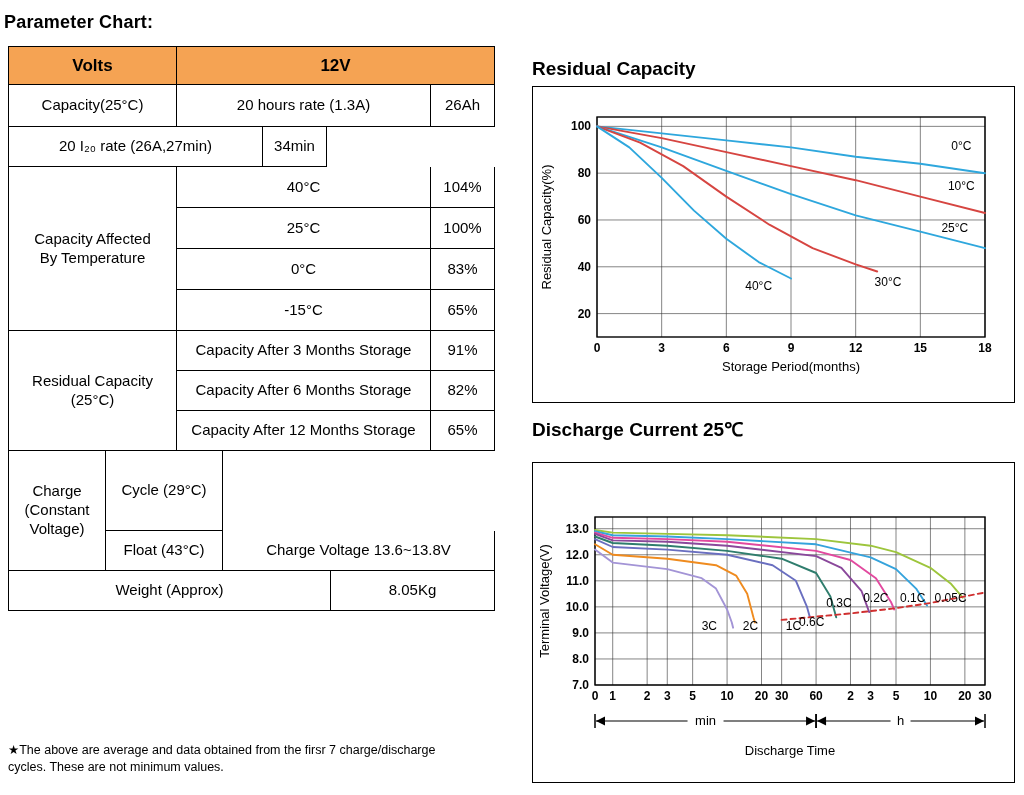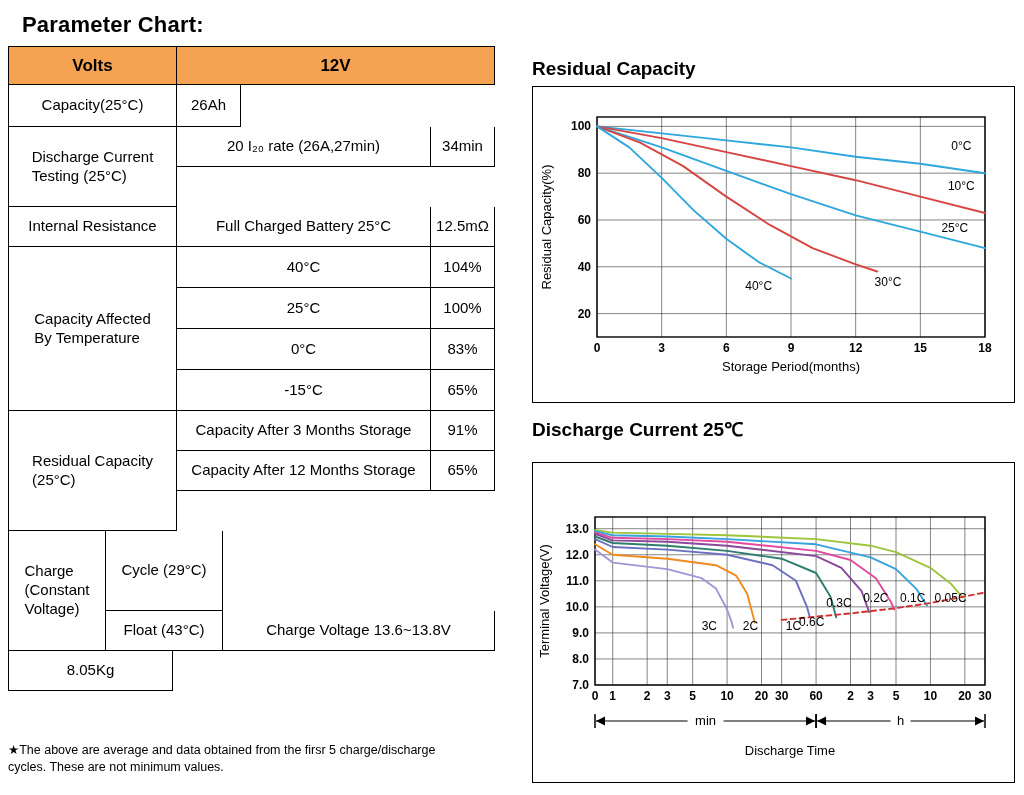--- a/index.html
+++ b/index.html
@@ -1,23 +1,23 @@
 <!DOCTYPE html>
 <html style="--header-bg: #f5a353;"><head>
 <meta charset="utf-8">
 <style>
   html,body{margin:0;padding:0}
   body{width:1024px;height:795px;position:relative;background:#fff;color:#000;
        font-family:"Liberation Sans",sans-serif}
-  .h1{position:absolute;left:22px;top:12px;font-size:22px;font-weight:bold;letter-spacing:.2px}
+  .h1{position:absolute;left:4px;top:12px;font-size:18px;font-weight:bold;letter-spacing:.2px}
   .tbl{position:absolute;left:8px;top:46px;border-top:1.6px solid #000;border-left:1.6px solid #000}
   .row{display:flex}
   .col{display:flex;flex-direction:column}
   .c{box-sizing:border-box;border-right:1.6px solid #000;border-bottom:1.6px solid #000;
-     display:flex;align-items:center;justify-content:center;text-align:left;
+     display:flex;align-items:center;justify-content:center;text-align:center;
      white-space:pre-line;font-size:15px;line-height:1.25;padding:0 2px}
   .hd{background:var(--header-bg,#f5a353);font-weight:bold;font-size:17px}
   .foot{position:absolute;left:8px;top:742px;width:500px;font-size:12.5px;line-height:1.32;white-space:pre-line}
   .ctitle{position:absolute;font-size:19px;font-weight:bold}
   .cbox{position:absolute;border:1.6px solid #000;background:#fff}
   .cbox svg{display:block}
   svg text{font-family:"Liberation Sans",sans-serif;fill:#000}
 </style>
 </head>
 <body>
@@ -26,39 +26,33 @@
 
 <div class="tbl">
 
   <div class="row">
     <div class="c hd" style="width:168px;height:38px">Volts</div>
     <div class="c hd" style="width:318px;height:38px">12V</div>
   </div>
 
   <div class="row">
     <div class="c" style="width:168px;height:42px">Capacity(25°C)</div>
+    <div class="c" style="width:254px;height:42px">20 hours rate (1.3A)</div>
     <div class="c" style="width:64px;height:42px">26Ah</div>
   </div>
 
   <div class="row">
-    <div class="c" style="width:168px;height:80px">Discharge Current
-Testing (25°C)</div>
     <div class="col">
       <div class="row">
         <div class="c" style="width:254px;height:40px">20 I₂₀ rate (26A,27min)</div>
         <div class="c" style="width:64px;height:40px">34min</div>
       </div>
     </div>
   </div>
 
-  <div class="row">
-    <div class="c" style="width:168px;height:40px">Internal Resistance</div>
-    <div class="c" style="width:254px;height:40px">Full Charged Battery 25°C</div>
-    <div class="c" style="width:64px;height:40px">12.5mΩ</div>
-  </div>
 
 
   <div class="row">
     <div class="c" style="width:168px;height:164px">Capacity Affected
 By Temperature</div>
     <div class="col">
       <div class="row">
         <div class="c" style="width:254px;height:41px">40°C</div>
         <div class="c" style="width:64px;height:41px">104%</div>
       </div>
@@ -77,20 +71,24 @@
     </div>
   </div>
 
   <div class="row">
     <div class="c" style="width:168px;height:120px">Residual Capacity
 (25°C)</div>
     <div class="col">
       <div class="row">
         <div class="c" style="width:254px;height:40px">Capacity After 3 Months Storage</div>
         <div class="c" style="width:64px;height:40px">91%</div>
+      </div>
+      <div class="row">
+        <div class="c" style="width:254px;height:40px">Capacity After 6 Months Storage</div>
+        <div class="c" style="width:64px;height:40px">82%</div>
       </div>
       <div class="row">
         <div class="c" style="width:254px;height:40px">Capacity After 12 Months Storage</div>
         <div class="c" style="width:64px;height:40px">65%</div>
       </div>
     </div>
   </div>
 
   <div class="row">
     <div class="c" style="width:97px;height:120px">Charge
@@ -101,25 +99,26 @@
         <div class="c" style="width:117px;height:80px">Cycle (29°C)</div>
       </div>
       <div class="row">
         <div class="c" style="width:117px;height:40px">Float (43°C)</div>
         <div class="c" style="width:272px;height:40px">Charge Voltage 13.6~13.8V</div>
       </div>
     </div>
   </div>
 
   <div class="row">
+    <div class="c" style="width:322px;height:40px">Weight (Approx)</div>
     <div class="c" style="width:164px;height:40px">8.05Kg</div>
   </div>
 </div>
 
-<div class="foot">★The above are average and data obtained from the firsr 5 charge/discharge
+<div class="foot">★The above are average and data obtained from the firsr 7 charge/discharge
 cycles. These are not minimum values.</div>
 
 <div class="ctitle" style="left:532px;top:58px">Residual Capacity</div>
 <div class="cbox" style="left:532px;top:86px;width:481px;height:315px">
   <svg id="res-svg" width="481" height="315" viewBox="0 0 481 315">
       <line x1="64" y1="30" x2="64" y2="250" stroke="#333" stroke-width="0.6"></line>
       <text x="64" y="265" text-anchor="middle" font-size="12" font-weight="bold">0</text>
       <line x1="128.66666666666666" y1="30" x2="128.66666666666666" y2="250" stroke="#333" stroke-width="0.6"></line>
       <text x="128.66666666666666" y="265" text-anchor="middle" font-size="12" font-weight="bold">3</text>
       <line x1="193.33333333333331" y1="30" x2="193.33333333333331" y2="250" stroke="#333" stroke-width="0.6"></line>

